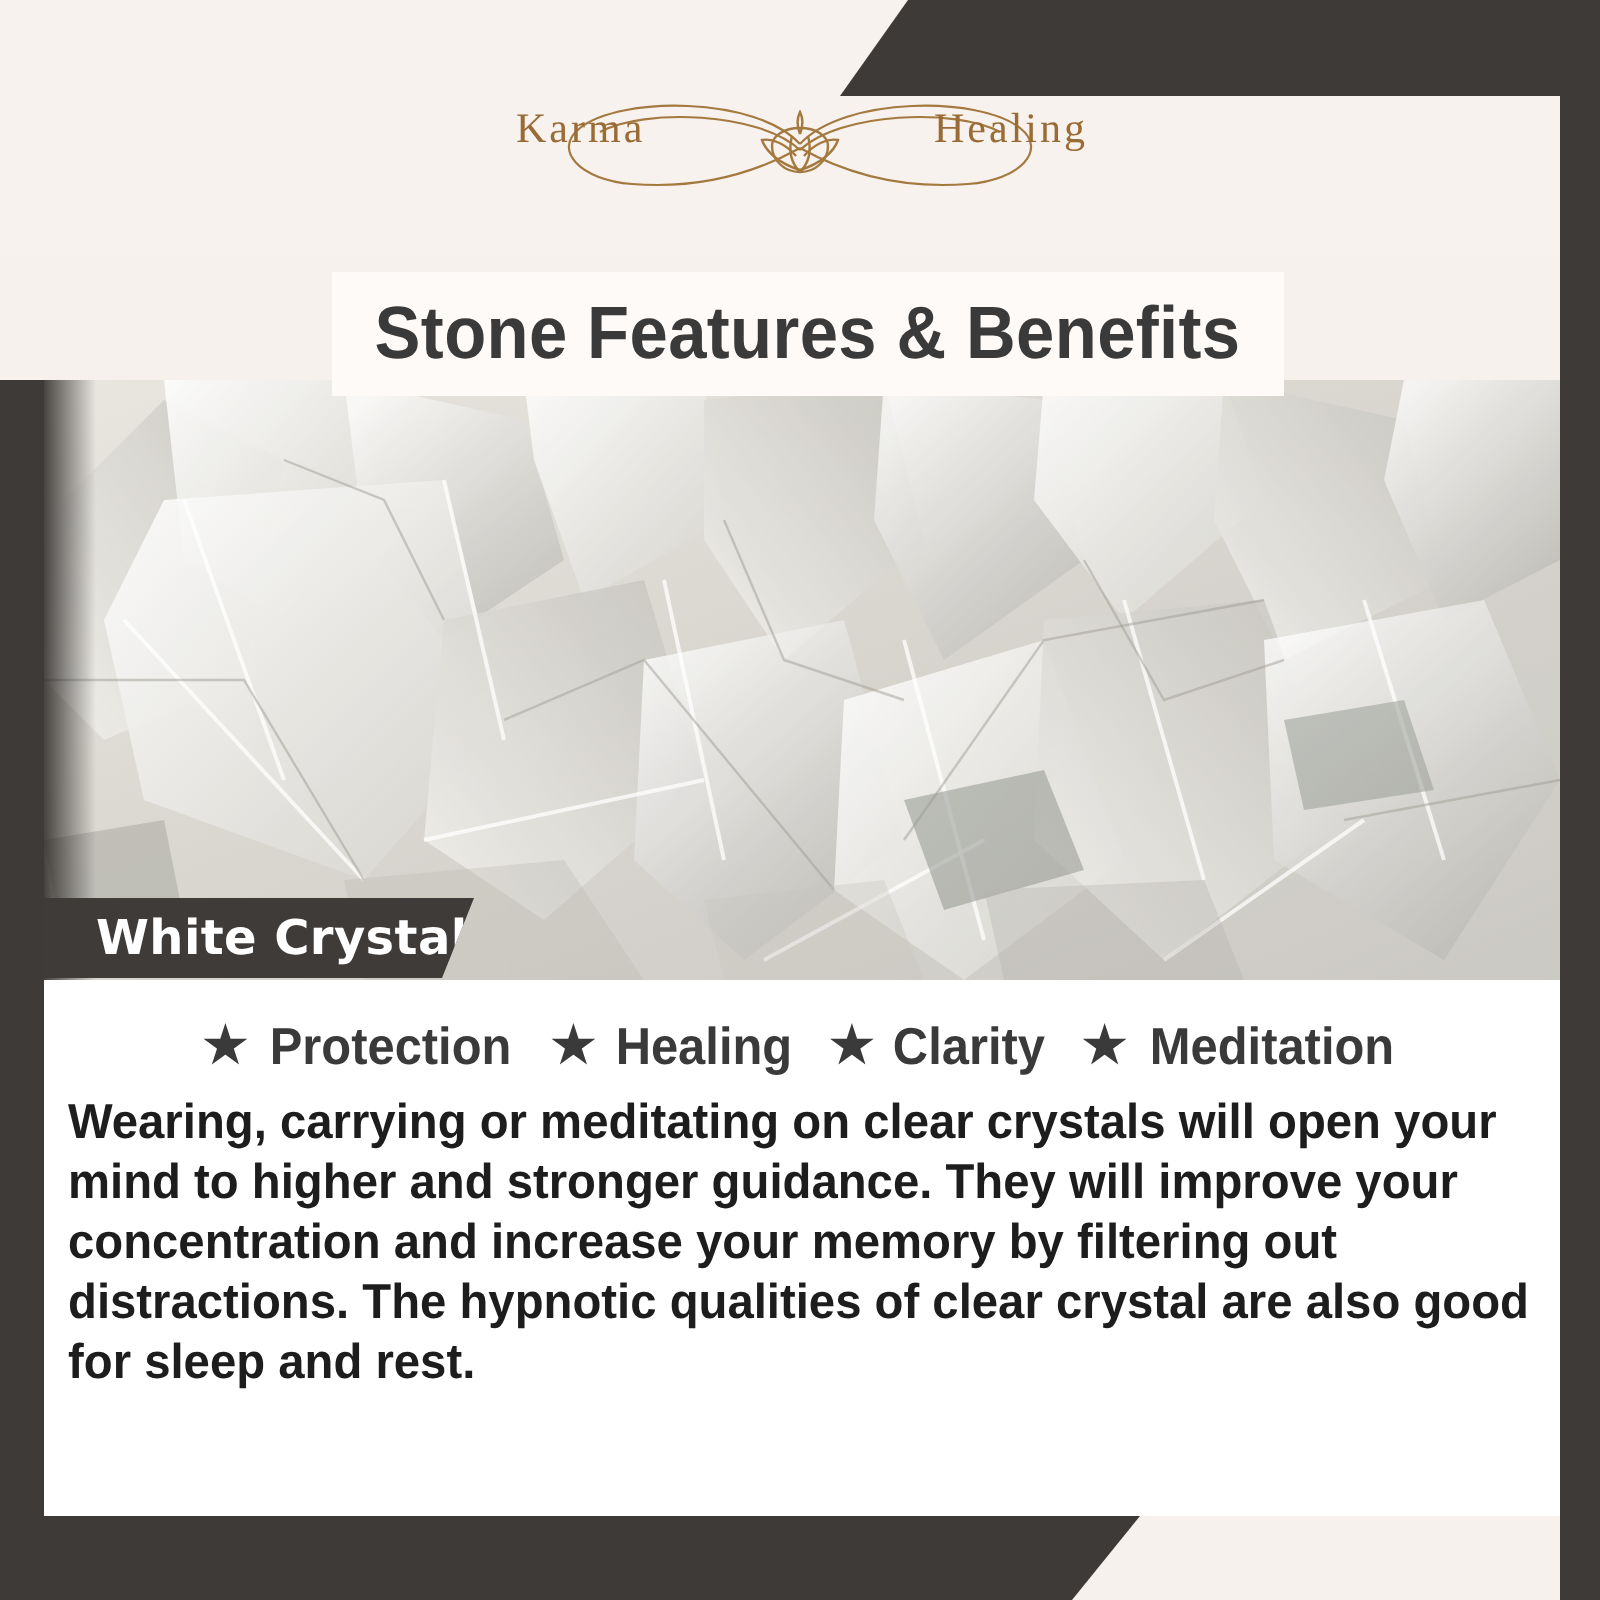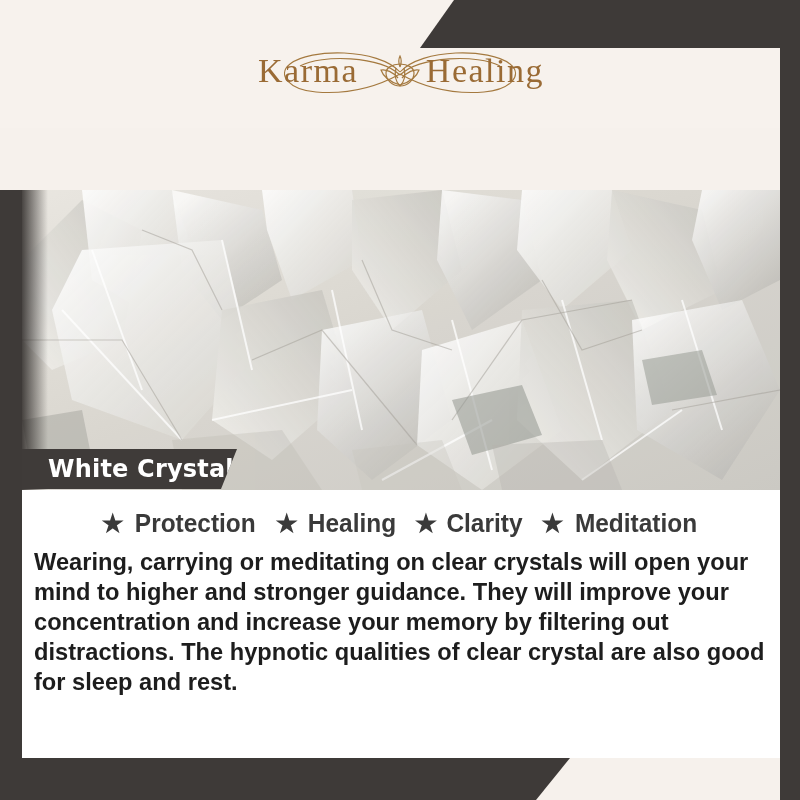--- a/index.html
+++ b/index.html
@@ -50,21 +50,21 @@
   }
   .logo{
     position:absolute;top:42px;left:0;width:800px;height:64px;
     display:flex;align-items:center;justify-content:center;
   }
   .logo-wrap{position:relative;width:300px;height:64px;}
   .logo-svg{position:absolute;inset:0;}
   .logo-word{
     position:absolute;top:10px;
     font-family:"Liberation Serif", serif;
-    font-size:34px;color:#9a6b35;letter-spacing:1.5px;
+    font-size:21px;color:#9a6b35;letter-spacing:1.5px;
   }
   .logo-karma{left:8px;}
   .logo-ripple{right:6px;}
 
   
   .title-band{
     position:absolute;top:136px;left:166px;width:476px;height:62px;
     background:#fdfaf8;z-index:6;
     display:flex;align-items:center;justify-content:center;
   }
@@ -225,20 +225,23 @@
       <rect width="758" height="300" fill="#ffffff" opacity="0.06"></rect>
     </svg>
   </div>
 
   <div class="frame-left-top-shadow"></div>
   <div class="frame-top-right"></div>
   <div class="frame-right"></div>
   <div class="frame-left-lower"></div>
   <div class="frame-bottom"></div>
 
+  <div class="title-band">
+    <span class="title-text">Stone Features &amp; Benefits</span>
+  </div>
 
   <div class="photo-label">
     <span class="photo-label-text">White Crystal</span>
   </div>
 
   <div class="content">
     <div class="benefits">
       <div class="benefit">
         <span class="star">★</span>
         <span class="blabel">Protection</span>

